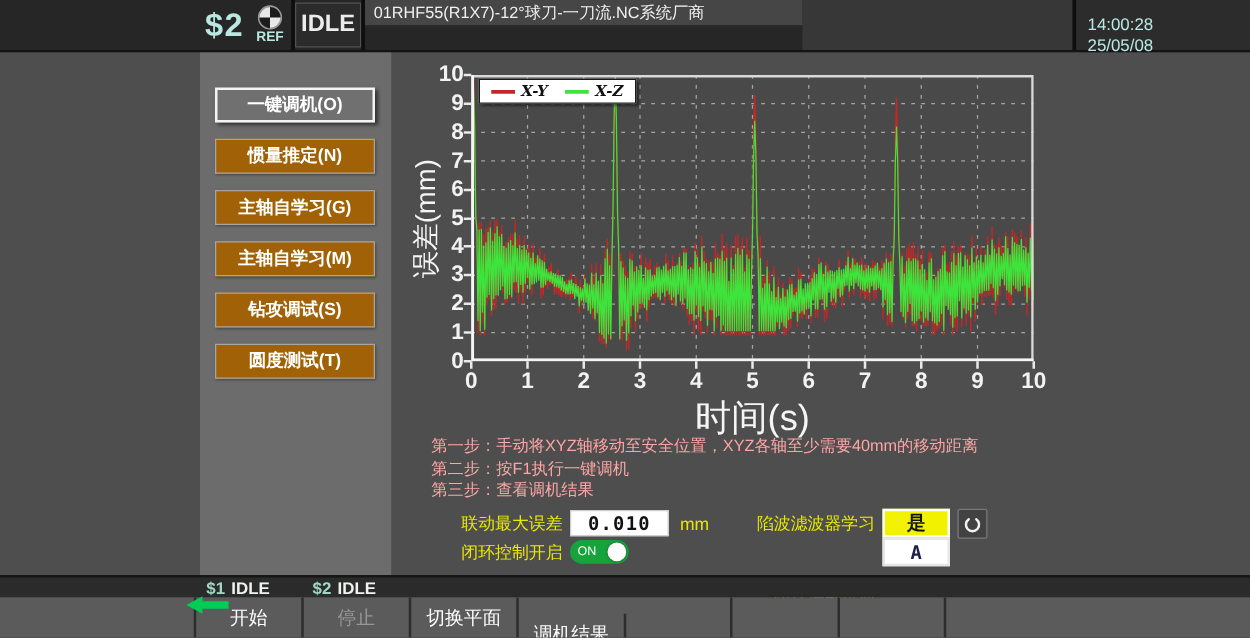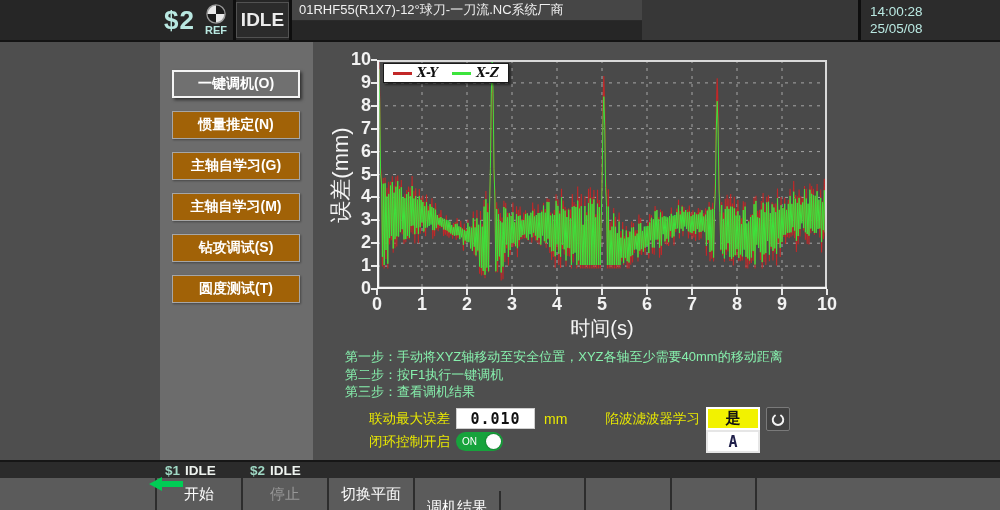--- a/index.html
+++ b/index.html
@@ -12,44 +12,44 @@
   .tb-channel { color:#b9e8e1; font-size:26px; font-weight:bold; letter-spacing:1px; }
   .tb-refblock { display:flex; flex-direction:column; align-items:center; line-height:1; }
   .tb-ref-label { color:#b9e8e1; font-size:11px; font-weight:bold; margin-top:1px; }
   .tb-div { width:3px; background:#0e0e0e; }
   .tb-idle { width:53px; margin:2px 0; background:#2b2b2b; border:1px solid #525252; color:#ececec; font-size:19px; font-weight:bold; display:flex; align-items:center; justify-content:center; }
   .tb-file { flex:1; display:flex; }
   .tb-file-row1 { height:21px; background:#464646; border-bottom:1px solid #2a2a2a; display:flex; align-items:center; padding:0 78px 0 7px; color:#f0f0f0; font-size:13px; }
   .tb-file-name { flex:1; white-space:nowrap; }
   .tb-vendor { color:#f0f0f0; font-size:13px; }
   .tb-file-row2 { flex:1; background:#373737; }
-  .tb-time { width:139px; background:#2c2c2c; padding:3px 0 0 9px; color:#b9e8e1; font-size:13.5px; line-height:17px; }
+  .tb-time { width:139px; background:#2c2c2c; padding:11px 0 0 9px; color:#b9e8e1; font-size:13.5px; line-height:17px; }
 
   
   .main { position:absolute; left:0; top:42px; width:1000px; height:418px; background:#4e4e4e; }
   .sidebar { position:absolute; left:160px; top:0; width:153px; height:418px; background:#6c6c6c; }
   .side-btn { position:absolute; left:12px; width:128px; height:28px; background:#a16207; border:1px solid #a6a6a6; box-shadow:1px 1px 2px rgba(0,0,0,.35); color:#fff; font-size:14px; font-weight:bold; display:flex; align-items:center; justify-content:center; cursor:default; }
   .side-btn.selected { background:#707070; border:2px solid #f4f4f4; box-shadow:2px 2px 3px rgba(0,0,0,.55); }
 
   
   .plot { position:absolute; left:377px; top:18px; width:450px; height:229px; background:#494949; }
   .plot svg { position:absolute; left:0; top:0; }
   .tick-y { position:absolute; width:36px; text-align:right; color:#f2f2f2; font-size:18px; font-weight:bold; }
   .tick-x { position:absolute; width:30px; text-align:center; color:#f2f2f2; font-size:18px; font-weight:bold; }
   .tickmark-y { position:absolute; width:6px; height:2px; background:#e9e9e9; }
   .tickmark-x { position:absolute; width:2px; height:6px; background:#e9e9e9; }
-  .xlabel { position:absolute; left:532px; top:273px; width:140px; text-align:center; color:#f5f5f5; font-size:20px; }
+  .xlabel { position:absolute; left:532px; top:273px; width:140px; text-align:center; color:#f5f5f5; font-size:29px; }
   .ylabel { position:absolute; left:341px; top:133px; transform:translate(-50%,-50%) rotate(-90deg); white-space:nowrap; color:#f5f5f5; font-size:22px; }
   .legend { position:absolute; left:383px; top:21px; background:#ffffff; border:1px solid #1a1a1a; box-shadow:2px 2px 2px rgba(0,0,0,.45); padding:2px 9px; display:flex; gap:14px; align-items:center; }
   .legend-item { display:flex; align-items:center; gap:5px; }
   .legend-swatch { width:19px; height:3px; }
   .legend-text { font-family:"DejaVu Serif","Liberation Serif",serif; font-style:italic; font-weight:bold; font-size:12px; color:#111; }
 
   
-  .steps { position:absolute; left:345px; top:306px; color:#86efac; font-size:13px; line-height:17.5px; white-space:nowrap; }
+  .steps { position:absolute; left:345px; top:306px; color:#fca5a5; font-size:13px; line-height:17.5px; white-space:nowrap; }
 
   
   .flabel { position:absolute; color:#e9e900; font-size:13.5px; height:20px; line-height:20px; text-align:right; white-space:nowrap; }
   .val-input { position:absolute; left:456px; top:366px; width:79px; height:21px; background:#ffffff; border:1px solid #cfcfcf; color:#111; font-family:"DejaVu Sans Mono","Liberation Mono",monospace; font-weight:bold; font-size:15px; text-align:center; letter-spacing:1px; }
   .unit { position:absolute; left:544px; top:367px; color:#e9e900; font-size:14px; height:20px; line-height:20px; }
   .notch-box { position:absolute; left:706px; top:365px; width:54px; height:23px; background:#f2f200; border:2px solid #ffffff; color:#111; font-size:15px; font-weight:bold; display:flex; align-items:center; justify-content:center; }
   .refresh-btn { position:absolute; left:766px; top:365px; width:24px; height:24px; background:#424242; border:1px solid #7a7a7a; border-radius:2px; display:flex; align-items:center; justify-content:center; }
   .toggle { position:absolute; left:456px; top:390px; width:47px; height:19px; background:#17a33c; border-radius:10px; display:flex; align-items:center; }
   .toggle-text { color:#fff; font-size:10px; font-weight:normal; margin-left:6px; }
   .toggle-knob { position:absolute; right:2px; top:2px; width:15px; height:15px; border-radius:50%; background:#fdfdfd; box-shadow:0 0 2px rgba(0,0,0,.5); }

